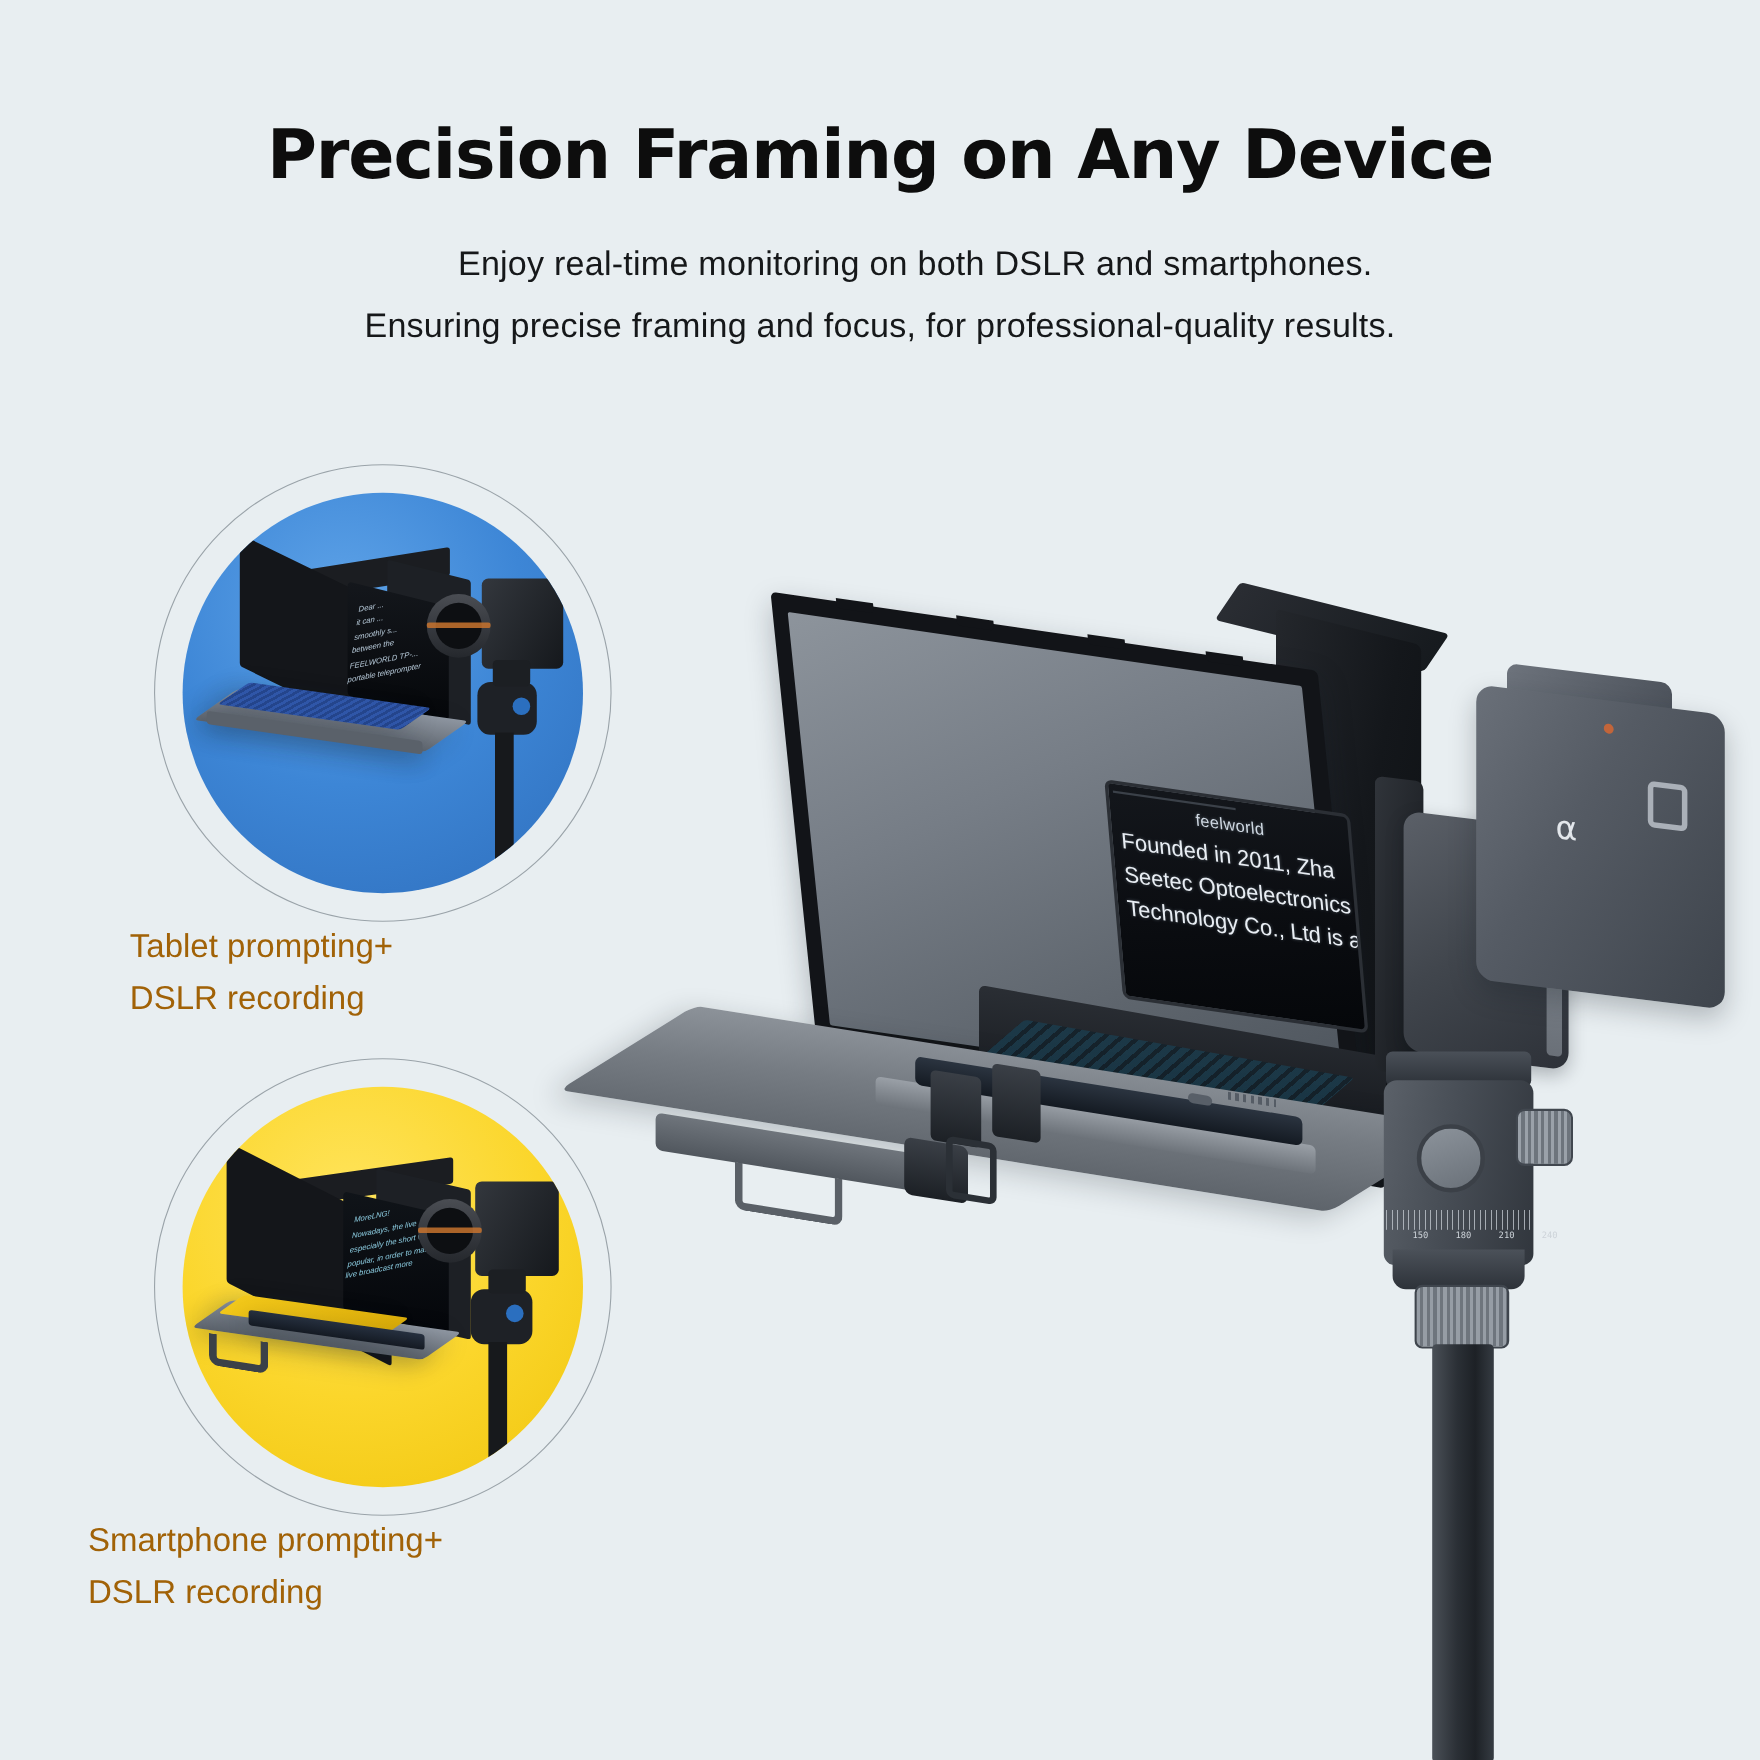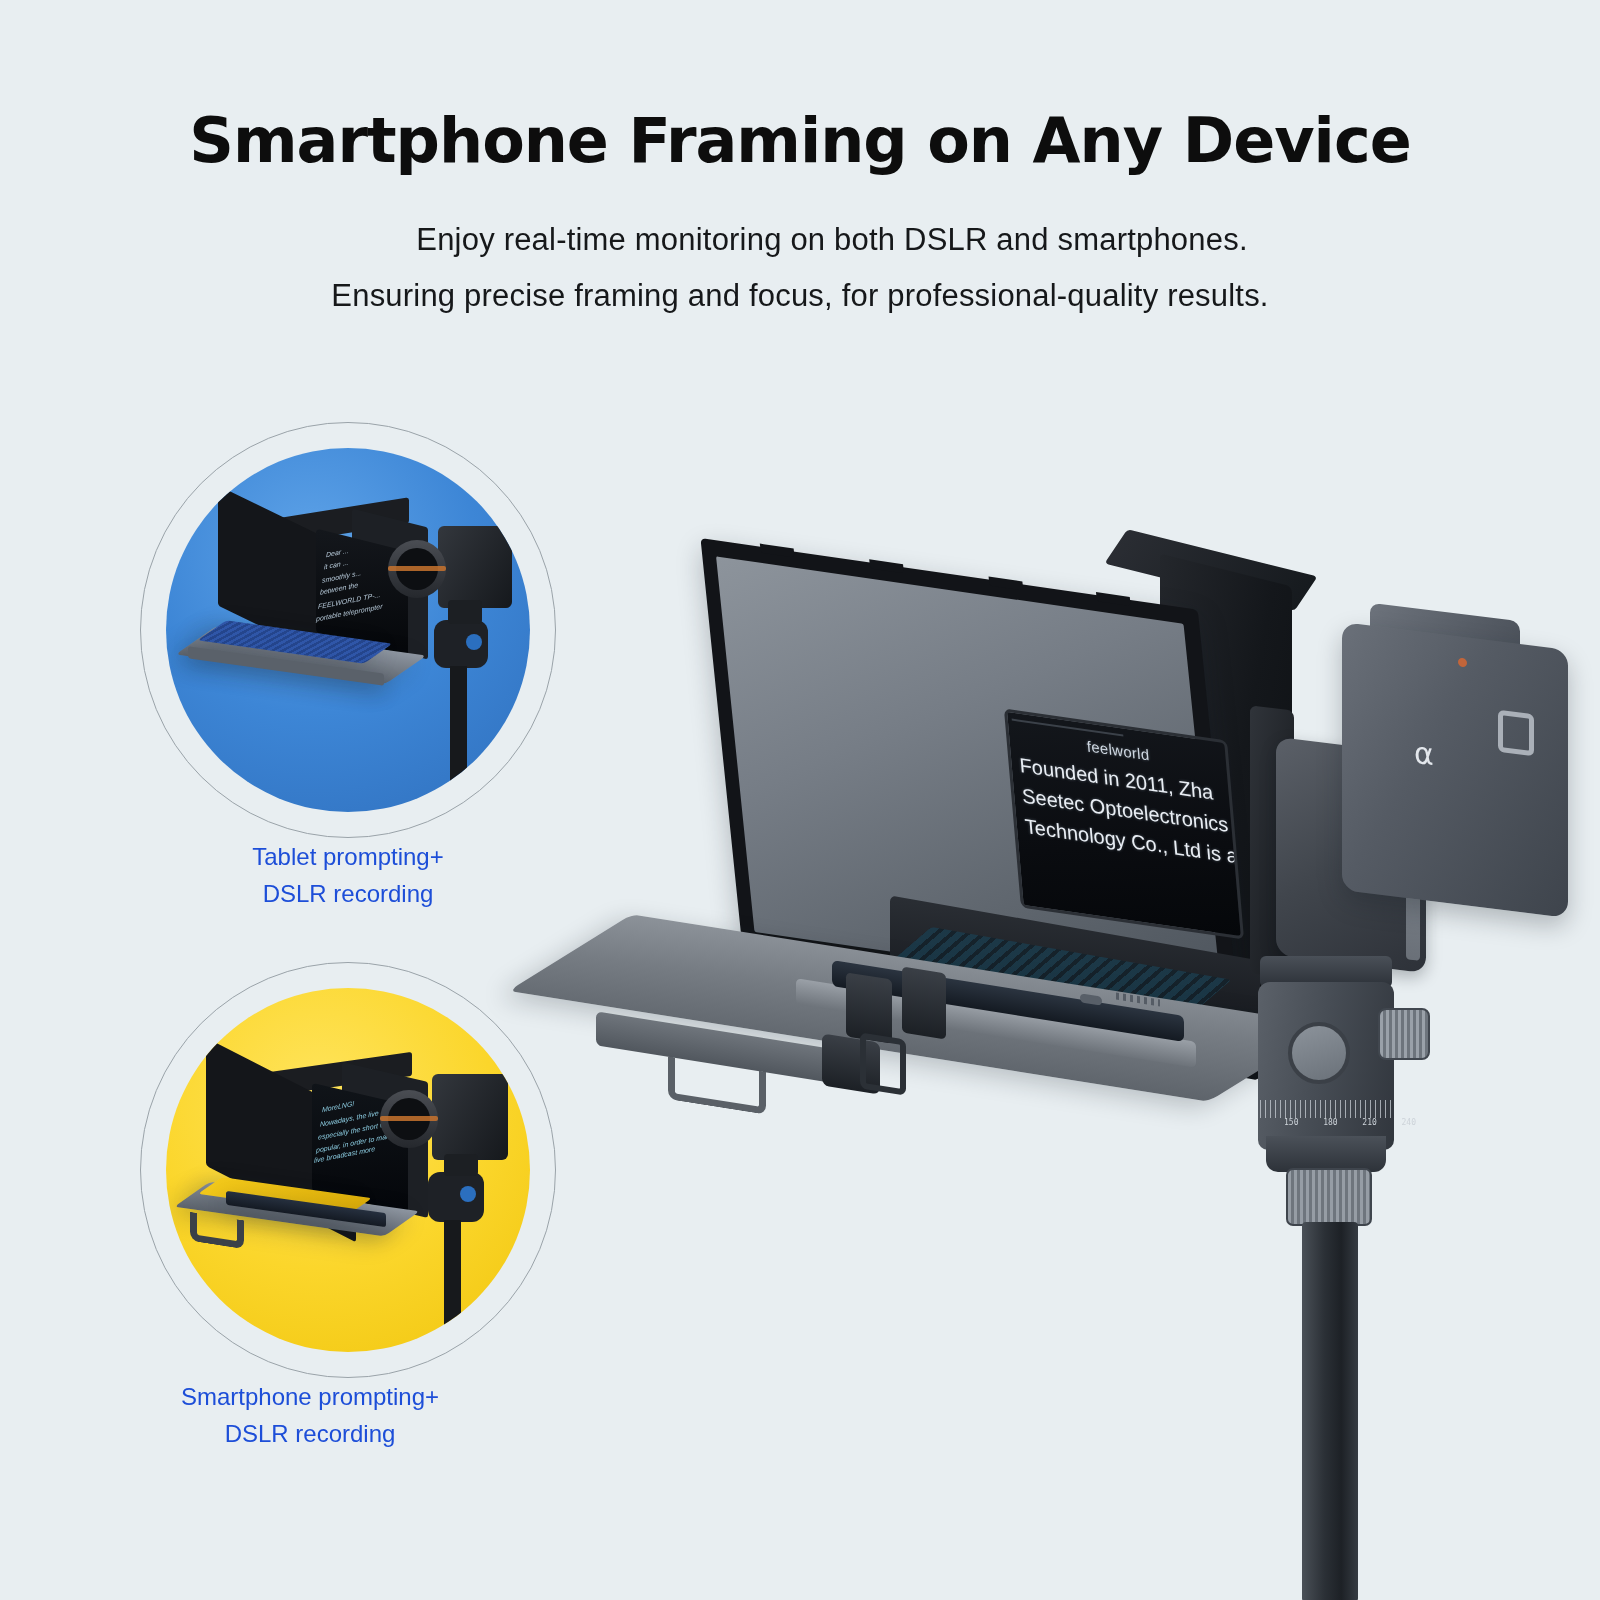--- a/index.html
+++ b/index.html
@@ -37,22 +37,22 @@
     box-sizing:border-box;
   }
   .photo{
     position:absolute;left:26px;top:26px;right:26px;bottom:26px;
     border-radius:50%;overflow:hidden;
   }
   .photo.blue{background:radial-gradient(circle at 40% 28%,#5ea3e8 0%,#3d86d6 48%,#2f6fbd 100%);}
   .photo.yellow{background:radial-gradient(circle at 42% 30%,#ffe45c 0%,#fbd62b 52%,#f0c50d 100%);}
 
   .caption{
-    position:absolute;width:460px;text-align:center;
-    font-size:24px;font-weight:300;color:#1d4ed8;line-height:1.55;
+    position:absolute;width:460px;
+    font-size:30px;font-weight:300;color:#a16207;line-height:1.55;
   }
 
   
   .mini{position:absolute;inset:0;}
   .mini .hood{
     position:absolute;background:#1b1d21;
   }
   .mini .glass{position:absolute;}
   .mini .tray{position:absolute;}
   .mini .cam{position:absolute;background:#23262b;border-radius:6px;}
@@ -262,21 +262,21 @@
     position:absolute;left:742px;top:682px;width:56px;height:380px;
     background:linear-gradient(90deg,#4a5057 0%,#2b3036 40%,#1d2126 70%,#353b42 100%);
     border-radius:4px;
   }
 </style>
 </head>
 <body>
 
 <div class="stage">
 
-  <div class="headline">Smartphone Framing on Any Device</div>
+  <div class="headline">Precision Framing on Any Device</div>
   <div class="sub sub1">Enjoy real-time monitoring on both DSLR and smartphones.</div>
   <div class="sub sub2">Ensuring precise framing and focus, for professional-quality results.</div>
 
   <div class="inset" style="left:140px;top:422px;width:416px;height:416px;">
     <div class="ring"></div>
     <div class="photo blue">
       <div class="mini">
 
         <div class="hood" style="left:58px;top:64px;width:185px;height:26px;transform:skewY(-9deg);border-radius:3px;"></div>
         <div class="hood" style="left:52px;top:74px;width:150px;height:120px;transform:skewY(26deg);border-radius:3px;background:#14161a;"></div>

